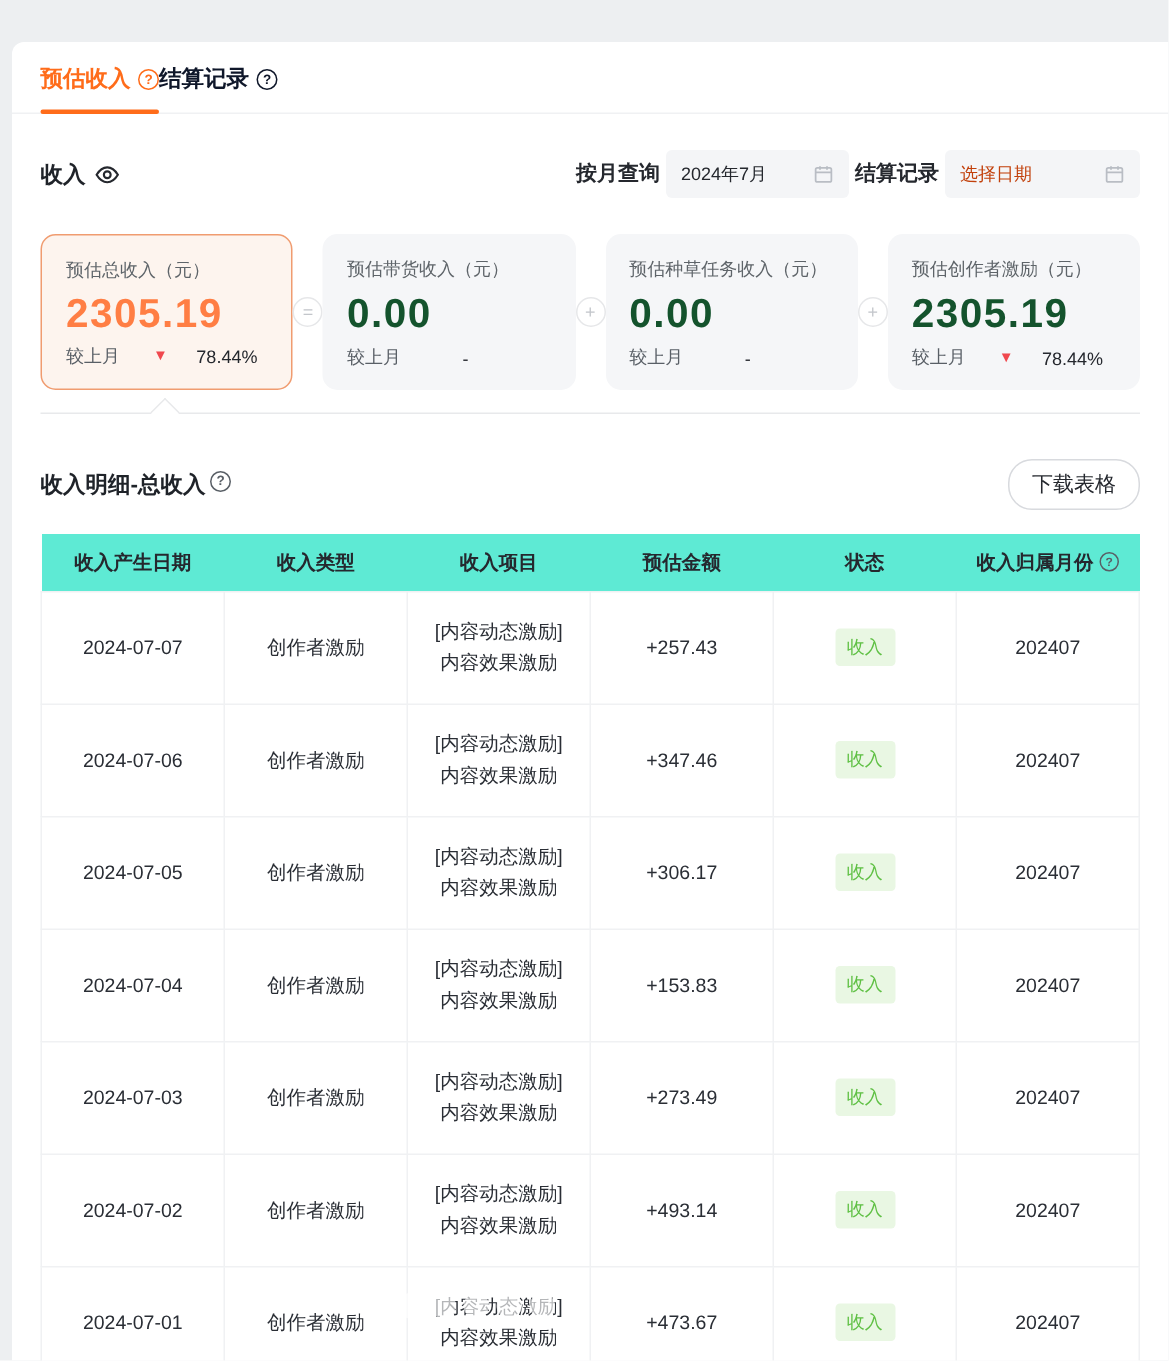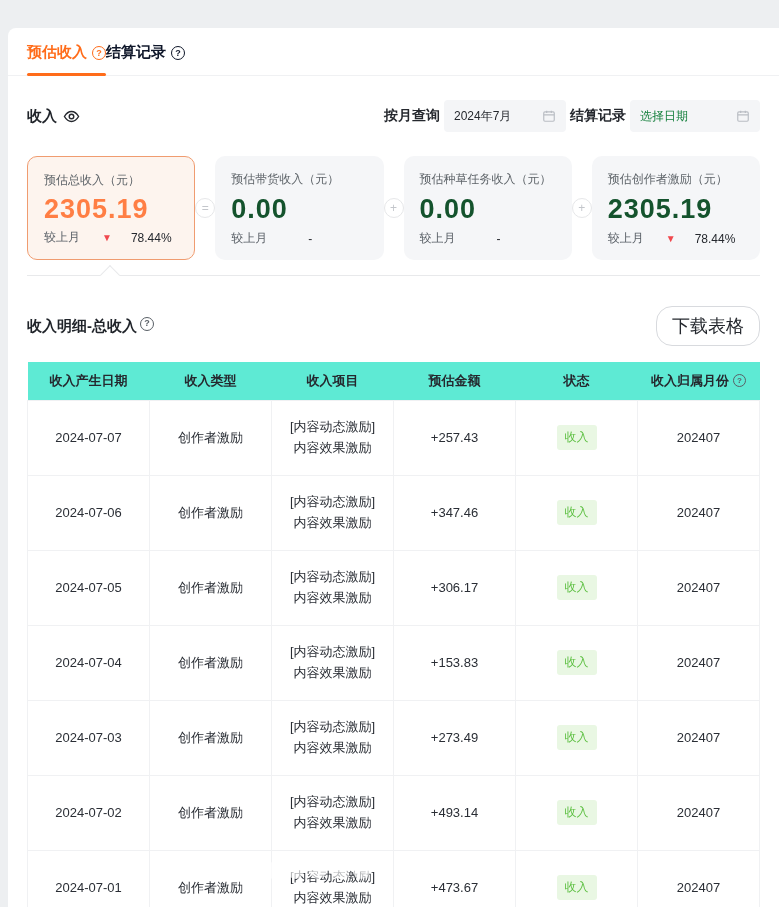--- a/index.html
+++ b/index.html
@@ -31,21 +31,21 @@
   
   .income-row { display:flex; align-items:center; justify-content:space-between; margin-top:24px; }
   .income-title { display:flex; align-items:center; gap:6px; font-size:15px; font-weight:700; }
   .query-group { display:flex; align-items:center; gap:4px; }
   .query-label { font-size:14px; font-weight:600; color:#25282e; }
   .date-input { display:flex; align-items:center; justify-content:space-between;
          background:#f4f5f7; border-radius:4px; height:32px; padding:0 10px; font-size:12px; }
   .date-input.month { width:122px; }
   .date-input.day { width:130px; }
   .date-val { color:#25282e; }
-  .date-placeholder { color:#15803d; }
+  .date-placeholder { color:#c2410c; }
 
   
   .cards-row { display:flex; align-items:stretch; margin-top:24px; }
   .stat-card { width:170px; height:104px; background:#f5f6f8; border-radius:10px;
          padding:15px 16px 13px 16px; display:flex; flex-direction:column; justify-content:space-between; }
   .stat-card.highlight { background:#fdf4ee; border:1.5px solid #f09c70; }
   .stat-label { font-size:12px; color:#5e6469; }
   .stat-value { font-size:27px; font-weight:600; color:#14532d; letter-spacing:1px; }
   .stat-card.highlight .stat-value { color:#ff7e44; }
   .stat-compare { font-size:12px; color:#25282e; display:flex; align-items:center; gap:19px; }
@@ -60,21 +60,21 @@
   .divider { position:relative; margin-top:15px; border-top:1px solid #e8e9eb; height:1px; }
   .divider-caret { position:absolute; left:76px; top:-8px; width:14px; height:14px;
          background:#fff; border-left:1px solid #e8e9eb; border-top:1px solid #e8e9eb;
          transform:rotate(45deg); }
 
   
   .detail-header { display:flex; align-items:center; justify-content:space-between; margin-top:30px; }
   .detail-title { display:flex; align-items:flex-start; gap:3px; font-size:15px; font-weight:700; }
   .detail-title .qicon { color:#595f66; }
   .download-btn { border:1px solid #d8dade; background:#fff; border-radius:16px;
-         padding:7px 15px; font-size:18px; color:#25282e; cursor:pointer;
+         padding:7px 15px; font-size:14px; color:#25282e; cursor:pointer;
          font-family:inherit; }
 
   
   table { width:100%; border-collapse:collapse; margin-top:16px; table-layout:fixed; }
   thead th { background:#5eead4; height:38px; font-size:13px; font-weight:700; color:#25282e;
          text-align:center; vertical-align:middle; }
   thead th .th-inner { display:inline-flex; align-items:center; gap:4px; }
   thead th .qicon { width:13px; height:13px; font-size:8px; border-width:1px; color:#595f66; }
   tbody td { border:1px solid #f0f1f3; height:75px; text-align:center; vertical-align:middle;
          font-size:13px; color:#2a2e35; background:#fff; }

